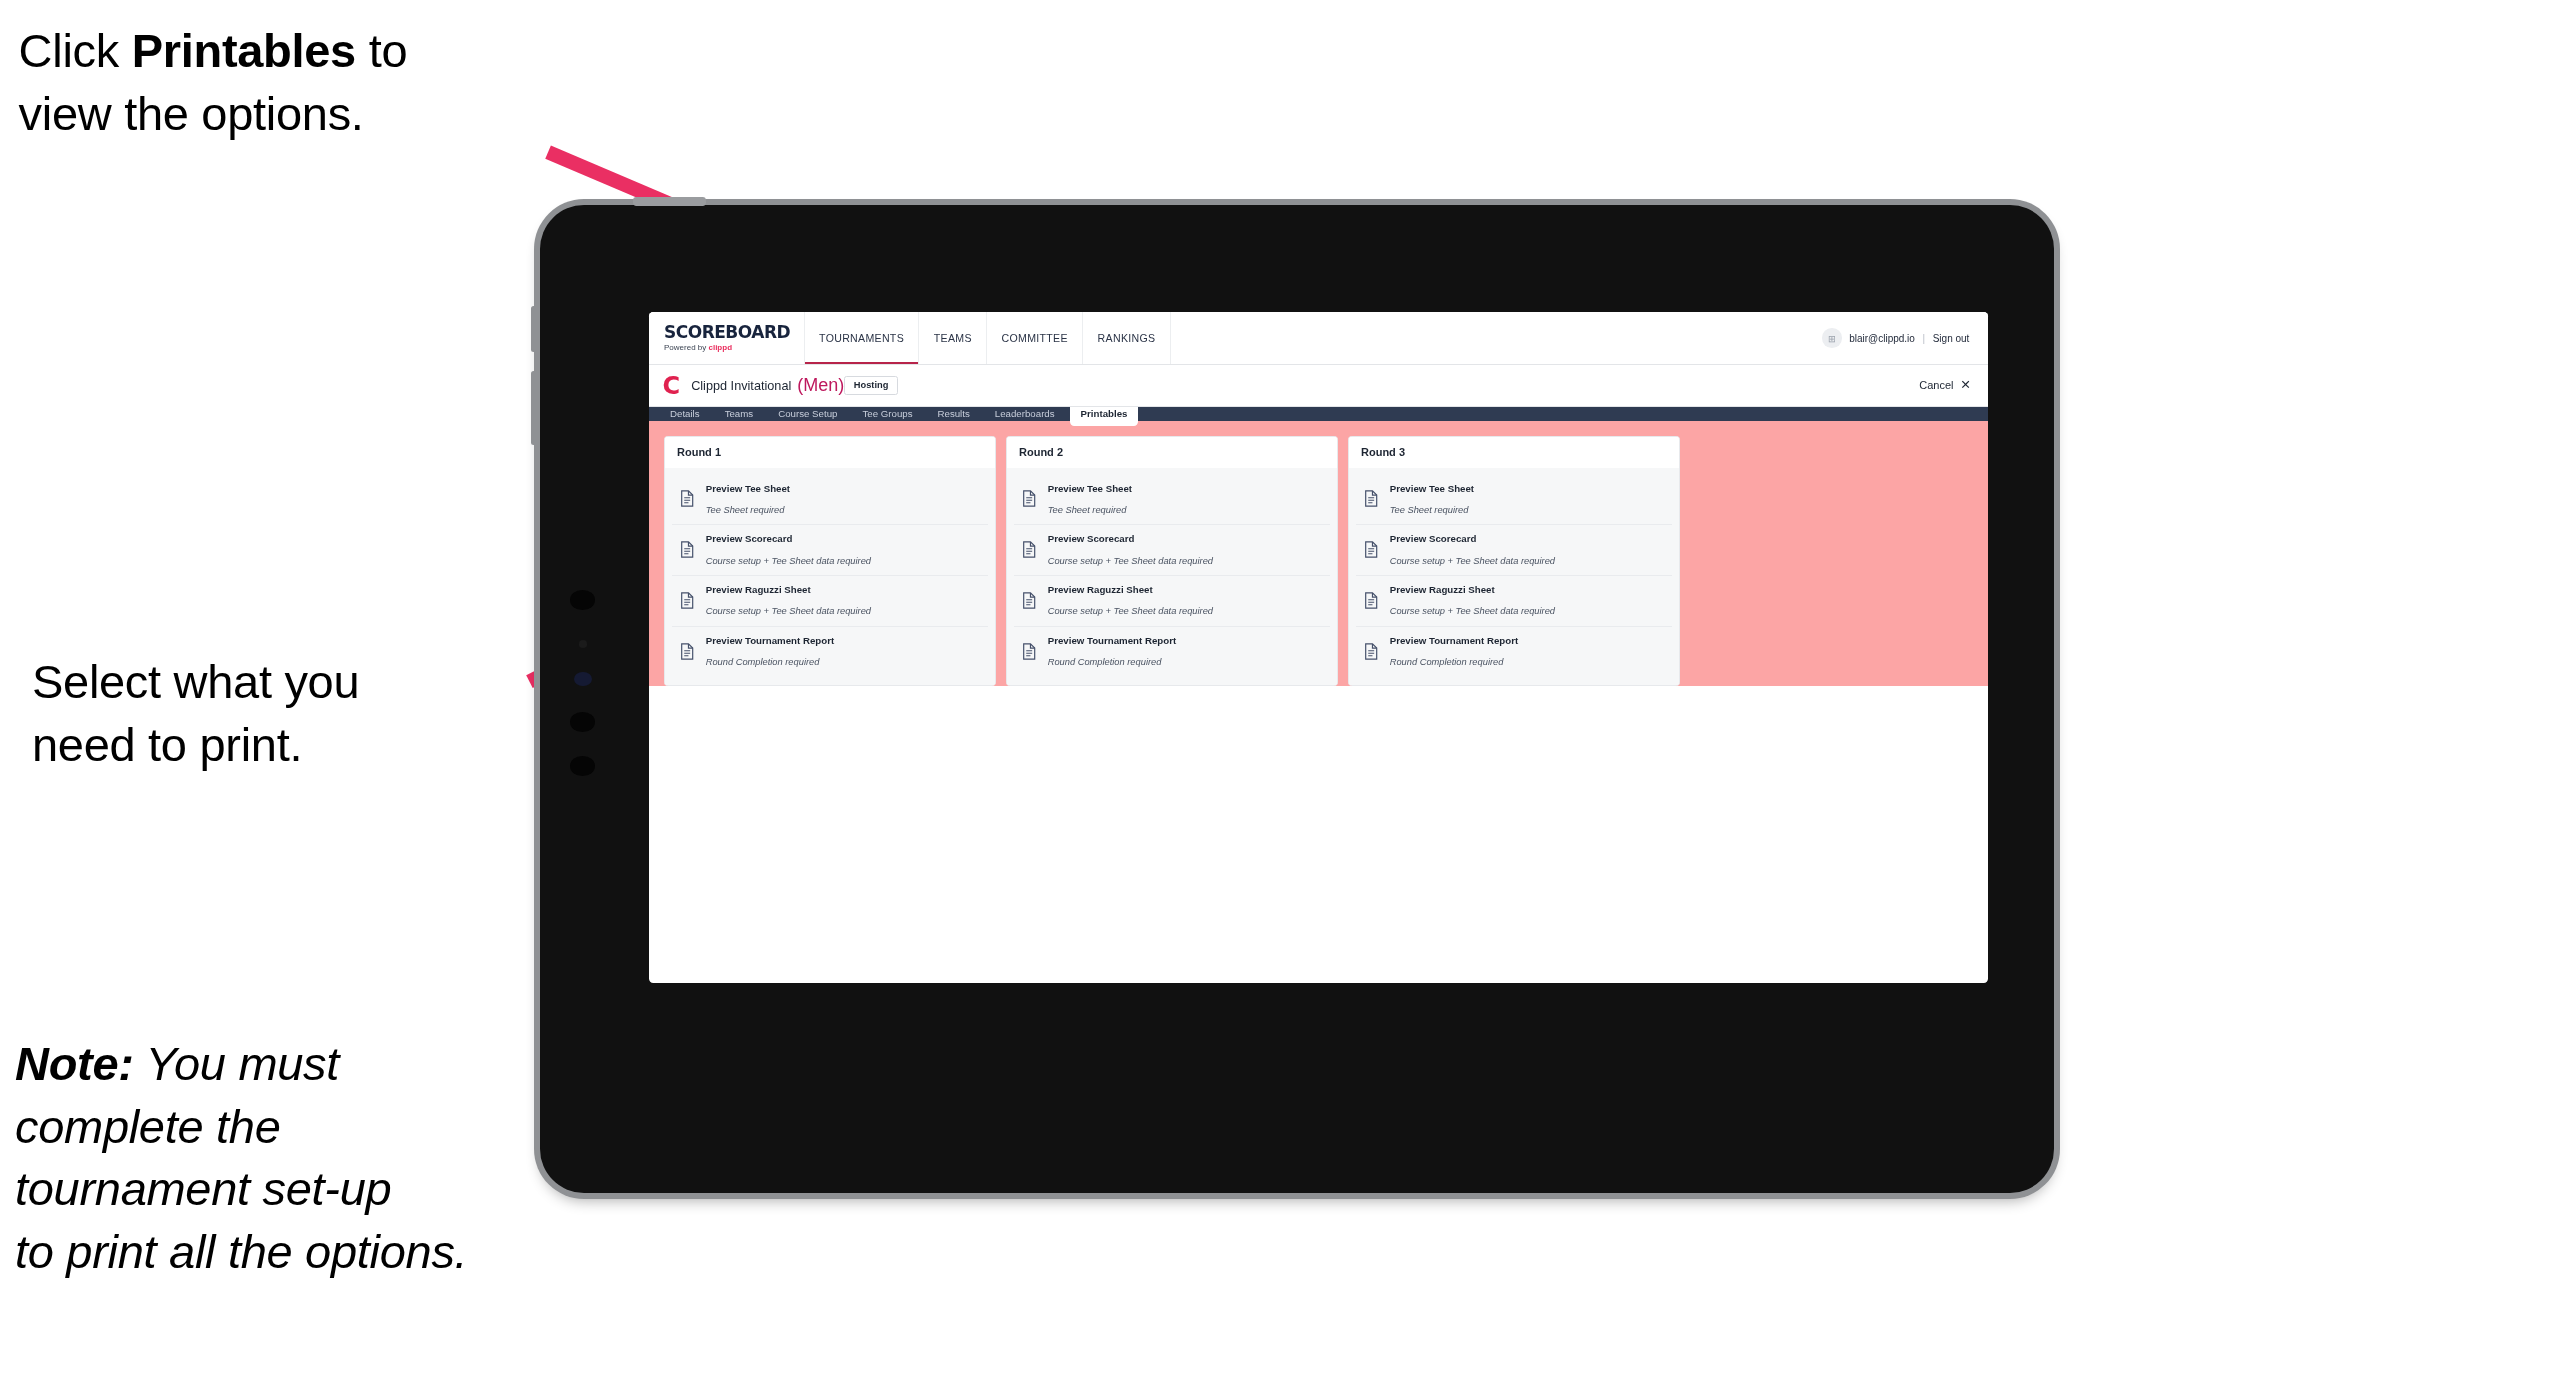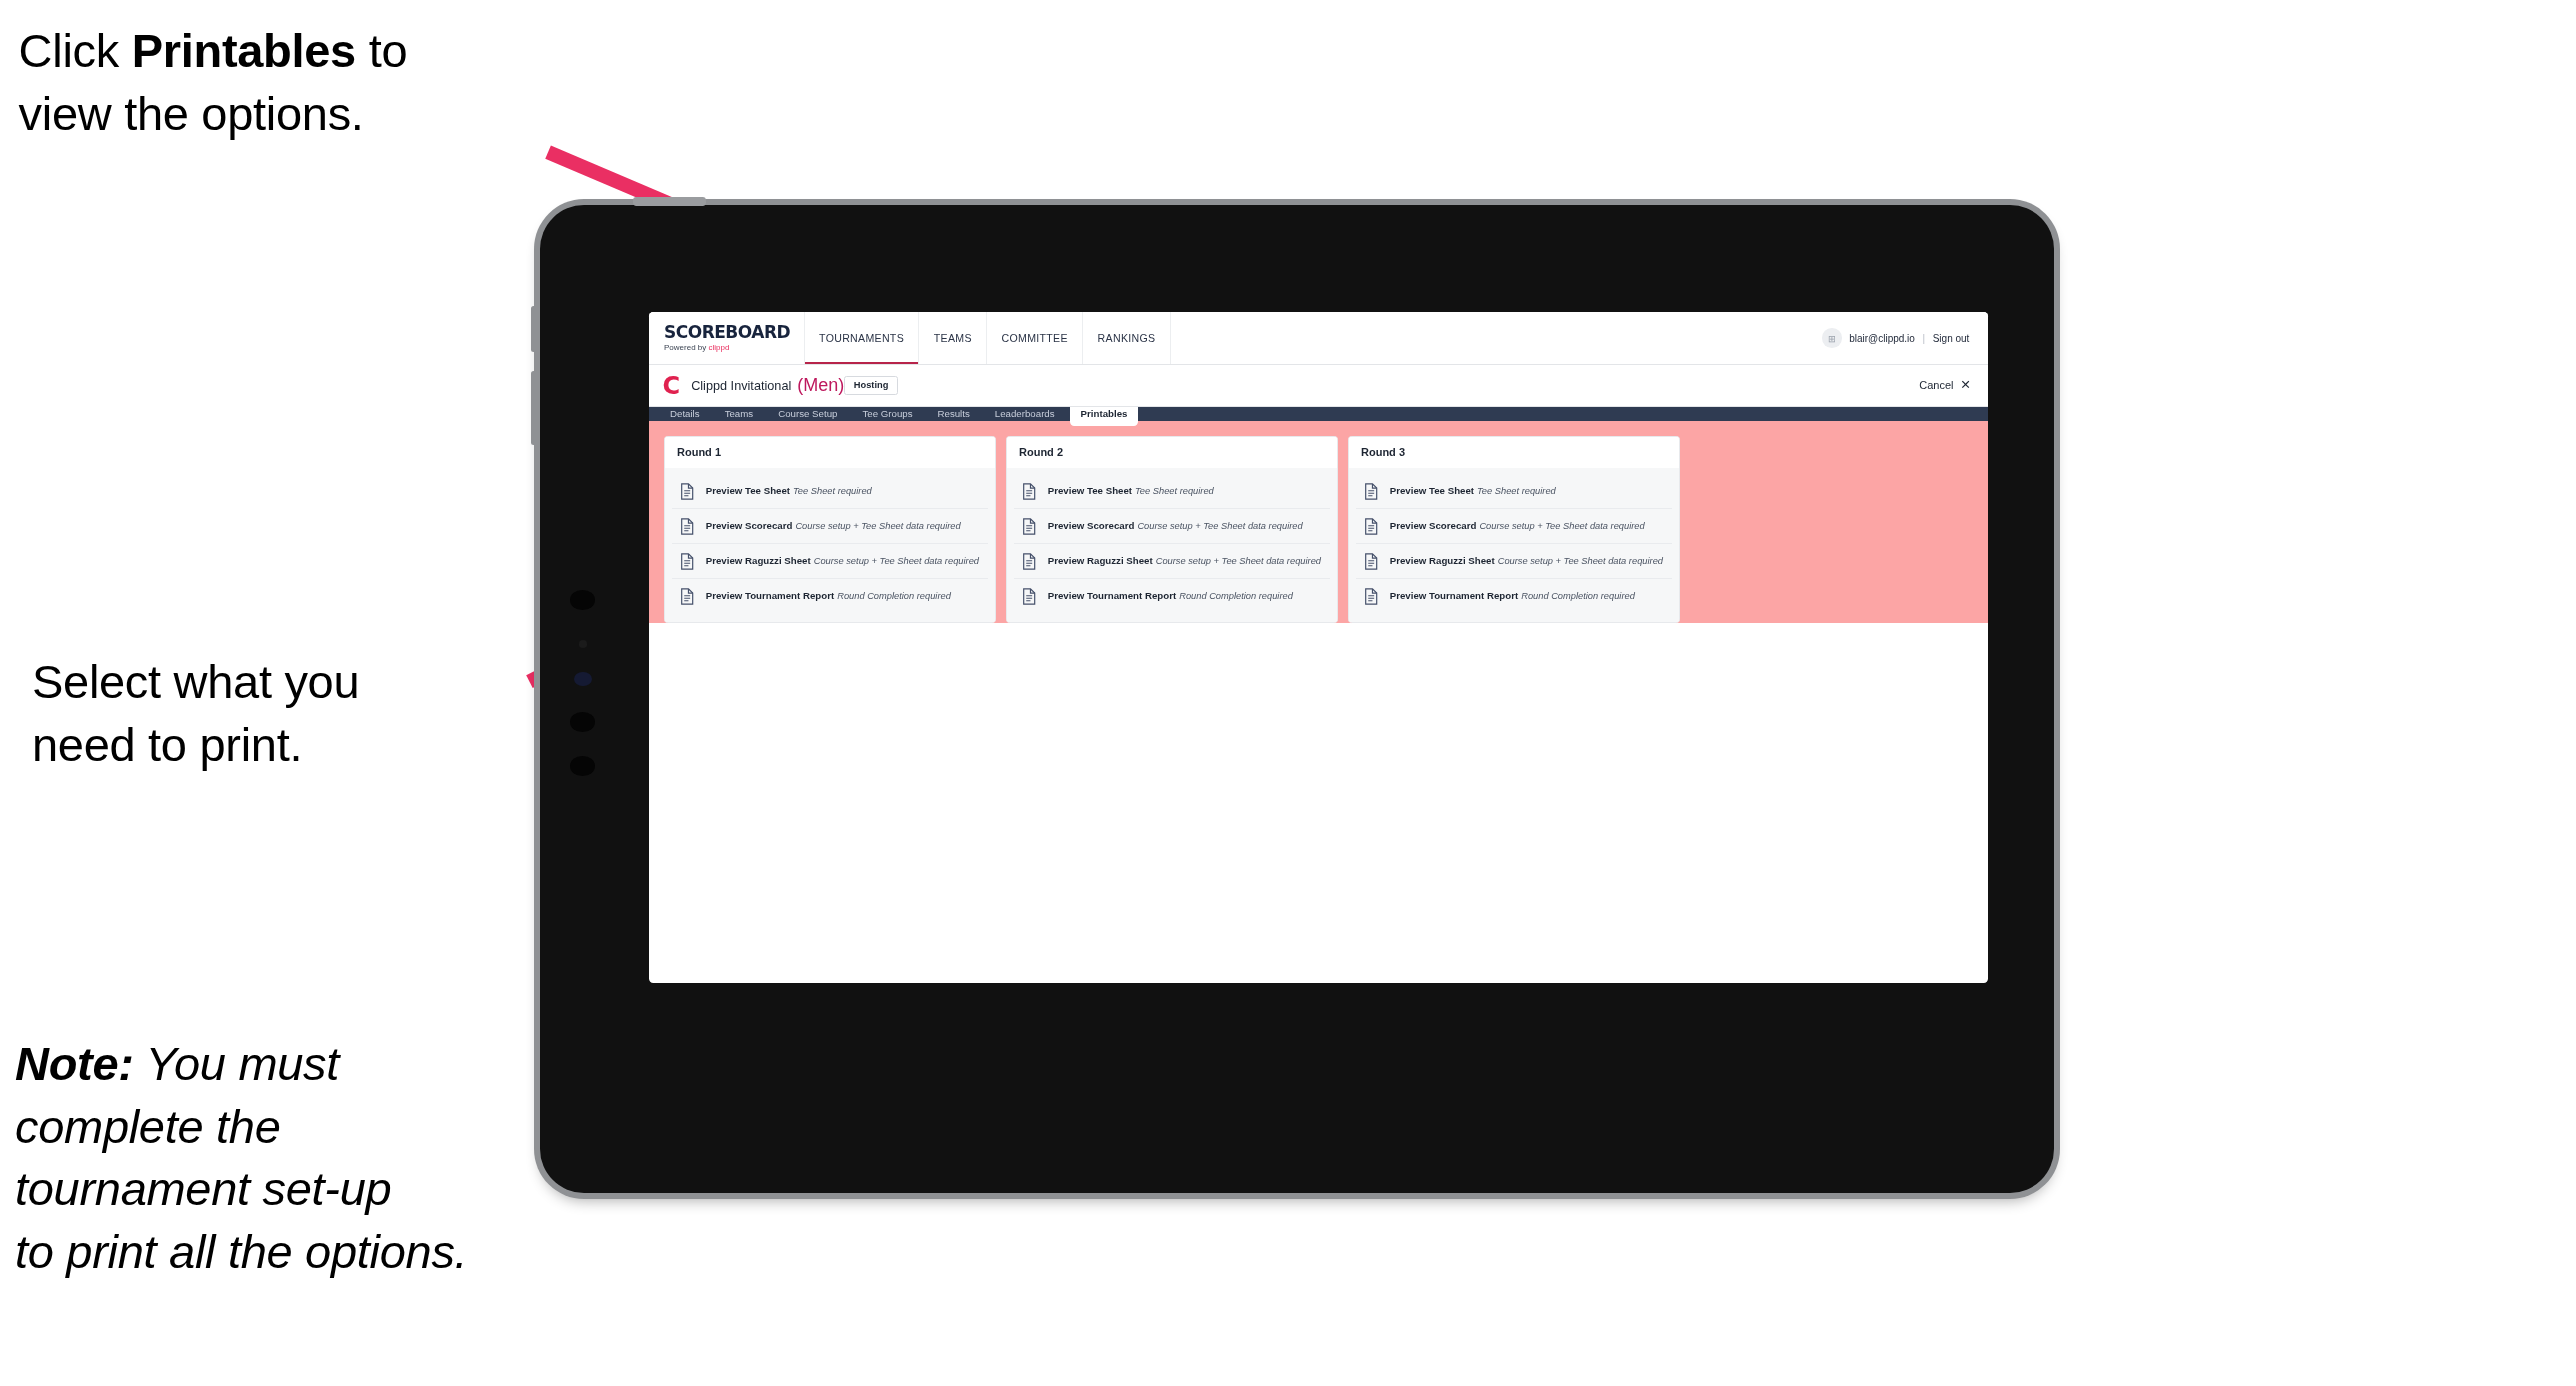--- a/index.html
+++ b/index.html
@@ -109,21 +109,21 @@
     line-height: 1;
   }
   #brand-sub {
     font-size: 8px;
     color: #3c4453;
     margin-top: 2.5px;
     line-height: 1;
   }
   #brand-sub .clippd {
     color: #ea2f5f;
-    font-weight: 400;
+    font-weight: 700;
   }
   .gnav-item {
     display: flex; align-items: center;
     padding: 0 14.4px;
     font-size: 10.6px;
     letter-spacing: 0.3px;
     color: #2a3346;
     border-right: 0.8px solid #eceef0;
     position: relative;
     white-space: nowrap;
@@ -258,21 +258,21 @@
     padding: 8.5px 6.8px 8.5px 8.5px;
     border-bottom: 0.8px solid #e9ebee;
   }
   .printable-row:last-child { border-bottom: none; }
   .doc-icon {
     flex: 0 0 auto;
     width: 14.4px; height: 17px;
     color: #45506a;
   }
   .doc-icon svg { display: block; }
-  .row-text { display: flex; flex-direction: row; gap: 3px; align-items: center; }
+  .row-text { display: flex; flex-direction: column; gap: 11px; }
   .row-title {
     font-size: 9.7px;
     font-weight: 700;
     color: #1d2532;
     line-height: 1.15;
   }
   .row-sub {
     font-size: 9.3px;
     font-style: italic;
     color: #4a5362;

